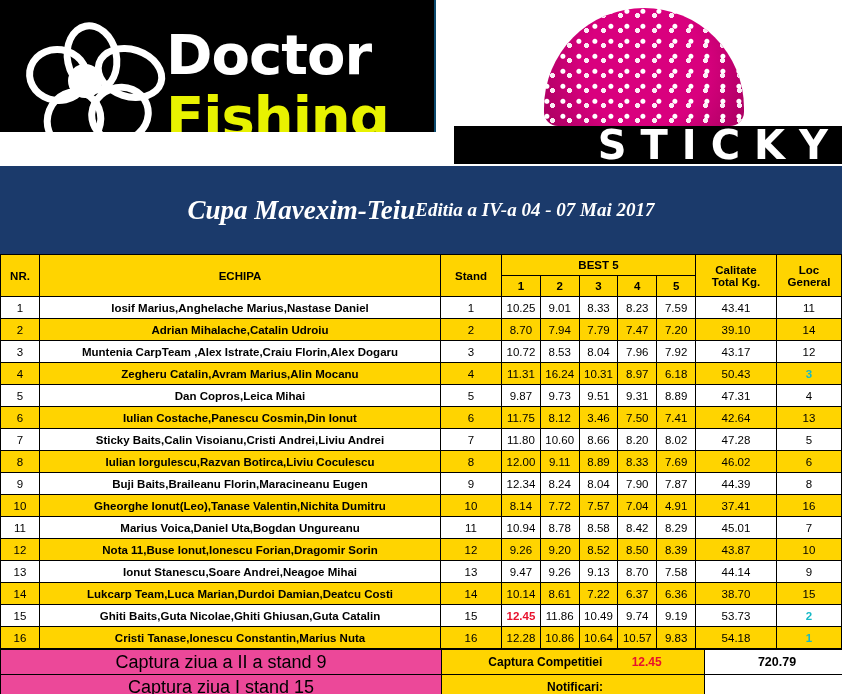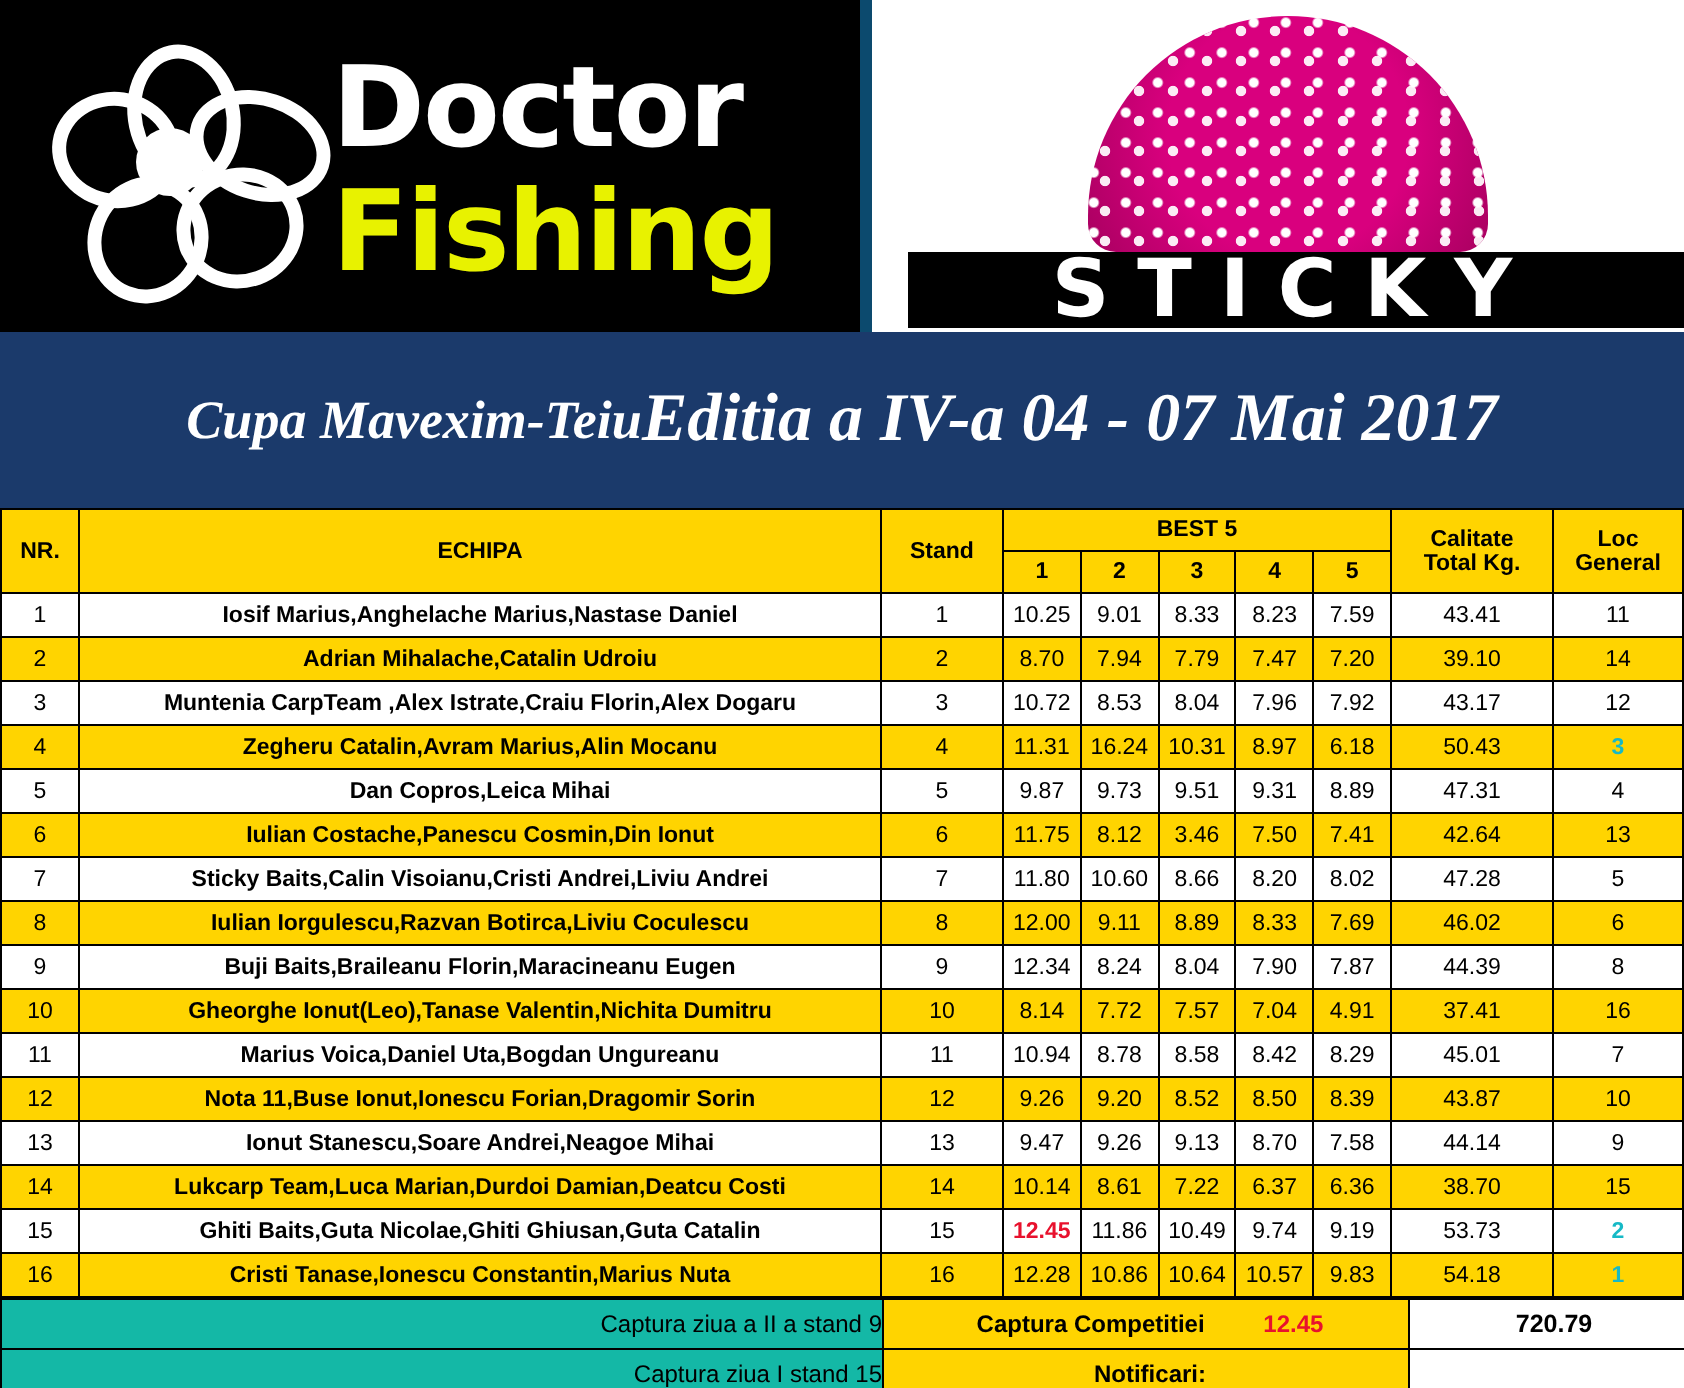--- a/index.html
+++ b/index.html
@@ -7,22 +7,22 @@
     width:842px;height:694px;
     background:#ffffff;
     font-family:"Liberation Sans", sans-serif;
     -webkit-font-smoothing:antialiased;
   }
   .page{position:relative;width:842px;height:694px;overflow:hidden;}
 
   
   .banner{display:flex;width:842px;height:166px;}
   .logo-left{
-    width:436px;height:166px;background:#000;position:relative;overflow:hidden;
-    border-right:6px solid #0c4a6e;box-sizing:border-box;
+    width:436px;height:132px;background:#000;position:relative;overflow:hidden;
+    border-right:2px solid #0c4a6e;box-sizing:border-box;
   }
   .logo-right{
     width:406px;height:166px;background:#ffffff;position:relative;overflow:hidden;
   }
   
   .flower{position:absolute;left:28px;top:24px;width:128px;height:120px;}
   .petal{position:absolute;border:7px solid #ffffff;border-radius:50% 50% 50% 50%;background:transparent;}
   .p1{width:42px;height:58px;left:36px;top:-2px;border-radius:50%;transform:rotate(-12deg);}
   .p2{width:58px;height:40px;left:66px;top:22px;border-radius:50%;transform:rotate(18deg);}
   .p3{width:50px;height:46px;left:60px;top:60px;border-radius:50%;transform:rotate(-20deg);}
@@ -47,35 +47,35 @@
     overflow:hidden;
   }
   .dome-dots{
     position:absolute;inset:0;
     background-image:radial-gradient(circle, rgba(255,255,255,.92) 2.4px, transparent 2.8px);
     background-size:17px 15px;
   }
   .sticky-word{
     position:absolute;left:18px;top:126px;width:388px;height:38px;
     color:#1a1a1a;font-family:"DejaVu Sans", sans-serif;font-size:40px;font-weight:bold;
-    letter-spacing:14px;text-align:center;line-height:38px;
+    letter-spacing:14px;text-align:right;line-height:38px;
     background:#000;color:#fff;
   }
   .sticky-word span{
     display:block;color:#ffffff;
   }
 
   
   .title-bar{
     width:842px;height:88px;background:#1b3a6b;color:#ffffff;
     display:flex;align-items:center;justify-content:center;
     font-family:"Liberation Serif", serif;
   }
   .title-1{font-size:27px;font-weight:bold;font-style:italic;line-height:34px;}
-  .title-2{font-size:34px;font-weight:bold;font-style:italic;line-height:34px;}
+  .title-2{font-size:19px;font-weight:bold;font-style:italic;line-height:34px;}
 
   
   table{border-collapse:collapse;width:842px;table-layout:fixed;}
   td,th{border:1px solid #000;font-size:11.5px;padding:0;height:20px;text-align:center;vertical-align:middle;}
   .head-y{background:#ffd400;font-weight:bold;}
   .hdr-nr{width:38px;}
   .hdr-echipa{width:400px;}
   .hdr-stand{width:60px;}
   .hdr-b{width:42px;}
   .hdr-cal{width:80px;}
@@ -83,21 +83,21 @@
   tbody td{height:21px;}
   .row-white{background:#ffffff;}
   .row-yellow{background:#ffd400;}
   .team{text-align:center;font-weight:bold;font-size:11.5px;}
   .red{color:#e8112d;font-weight:bold;}
   .cyan{color:#16b9c6;font-weight:bold;}
 
   
   .footer{width:842px;}
   .footer table{width:842px;table-layout:fixed;}
-  .f-left{width:440px;background:#14b8a6;text-align:right;font-size:12px;height:24px;}
+  .f-left{width:440px;background:#ec4899;text-align:center;font-size:18px;height:24px;}
   .f-mid{width:258px;background:#ffd400;text-align:center;font-size:12px;font-weight:bold;padding-left:4px;height:24px;}
   .f-right{width:144px;background:#ffffff;text-align:center;font-size:12.5px;font-weight:bold;height:24px;}
   .f-blank{background:#ffffff;}
 </style>
 </head>
 <body>
 
 <div class="page">
 
   <div class="banner">

